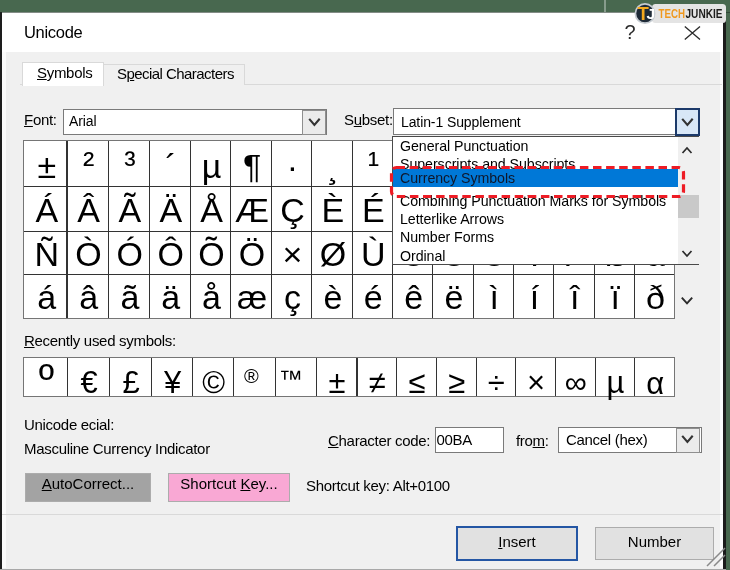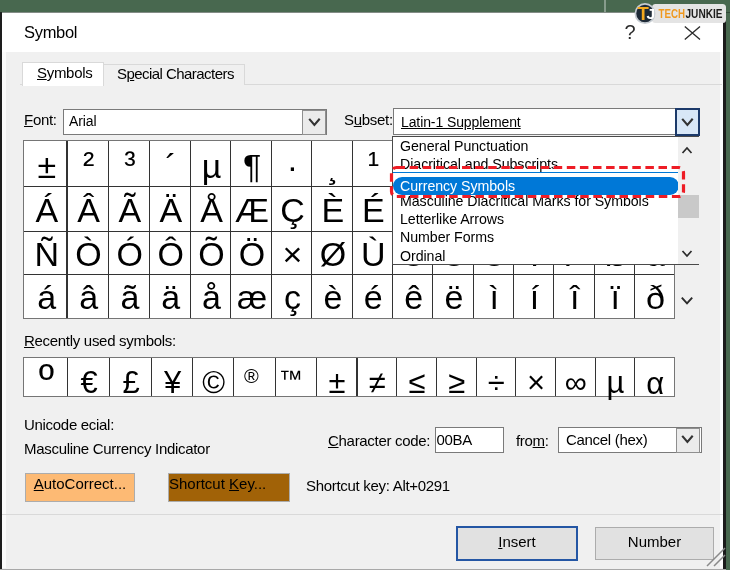--- a/index.html
+++ b/index.html
@@ -17,21 +17,21 @@
 
 <div class="abs" style="left:0;top:12px;width:730px;height:1px;background:rgba(30,45,35,0.55);z-index:5;"></div>
 <div class="abs" style="left:0;top:12px;width:723px;height:558px;background:#f0f0f0;"></div>
 <div class="abs" style="left:2px;top:12px;width:3.5px;height:556px;background:#fbfbfb;"></div>
 <div class="abs" style="left:719.5px;top:12px;width:3.5px;height:556px;background:#fbfbfb;"></div>
 <div class="abs" style="left:0;top:12px;width:2px;height:558px;background:#1d1d1d;"></div>
 <div class="abs" style="left:723px;top:12px;width:2.5px;height:558px;background:#1b1b1b;"></div>
 <div class="abs" style="left:0;top:568.5px;width:726px;height:1.5px;background:#a8a8a8;"></div>
 
 <div class="abs" style="left:2px;top:12px;width:721px;height:40px;background:#ffffff;"></div>
-<div class="abs lbl" style="left:24px;top:22.5px;font-size:16.5px;">Symbol</div>
+<div class="abs lbl" style="left:24px;top:22.5px;font-size:16.5px;">Unicode</div>
 <div class="abs" style="left:624.5px;top:21px;font-size:20px;color:#2b2b2b;">?</div>
 <svg class="abs" style="left:684px;top:26px;" width="17" height="14" viewBox="0 0 17 14">
   <path d="M0.8 0.6 L16 13.4 M16 0.6 L0.8 13.4" stroke="#2b2b2b" stroke-width="1.35" fill="none"></path>
 </svg>
 
 <div class="abs" style="left:20px;top:84px;width:702px;height:1px;background:#d9d9d9;"></div>
 <div class="abs" style="left:102px;top:64px;width:142px;height:20px;background:#f0f0f0;border:1px solid #d9d9d9;border-bottom:none;border-left:none;"></div>
 <div class="abs lbl" style="left:117px;top:64.5px;font-size:15px;letter-spacing:-0.55px;">S<u>p</u>ecial Characters</div>
 <div class="abs" style="left:22px;top:62px;width:80px;height:23px;background:#ffffff;border:1px solid #d9d9d9;border-bottom:none;"></div>
 <div class="abs lbl" style="left:37px;top:64px;font-size:15px;"><u>S</u>ymbols</div>
@@ -39,21 +39,21 @@
 <div class="abs lbl" style="left:24px;top:110.5px;"><u>F</u>ont:</div>
 <div class="abs" style="left:63px;top:109px;width:264px;height:26px;background:#fff;border:1px solid #7a7a7a;box-sizing:border-box;"></div>
 <div class="abs lbl" style="left:69px;top:113px;font-size:14px;letter-spacing:-0.1px;">Arial</div>
 <div class="abs" style="left:302px;top:109.5px;width:24px;height:25px;background:#ebebeb;border:1.5px solid #8f8f8f;box-sizing:border-box;"></div>
 <svg class="abs" style="left:306.5px;top:116.5px;" width="15" height="10" viewBox="0 0 15 10">
   <path d="M2.2 1.8 L7.4 8 L12.7 1.8" stroke="#333" stroke-width="2.1" fill="none"></path>
 </svg>
 
 <div class="abs lbl" style="left:344px;top:110.5px;">S<u>u</u>bset:</div>
 <div class="abs" style="left:393px;top:108px;width:305px;height:27px;background:#fff;border:1px solid #7a7a7a;box-sizing:border-box;"></div>
-<div class="abs lbl" style="left:401px;top:113.5px;font-size:14px;letter-spacing:-0.1px;text-decoration:underline;">Latin-1 Supplement</div>
+<div class="abs lbl" style="left:401px;top:113.5px;font-size:14px;letter-spacing:-0.1px;">Latin-1 Supplement</div>
 <div class="abs" style="left:674.5px;top:107.5px;width:25px;height:28.5px;background:#d8e7f7;border:2px solid #1c3a6a;box-sizing:border-box;"></div>
 <svg class="abs" style="left:679.5px;top:116.5px;" width="15" height="10" viewBox="0 0 15 10">
   <path d="M2.2 1.8 L7.4 8 L12.7 1.8" stroke="#333" stroke-width="2.1" fill="none"></path>
 </svg>
 
 <div id="grid" class="abs" style="left:0;top:0;">
     <div style="position:absolute;left:23.1px;top:139.5px;width:652px;height:179.8px;background:#fff;border:1px solid #757575;box-sizing:border-box;"></div>
     <div style="position:absolute;left:66.4px;top:140.5px;width:1.2px;height:177.8px;background:#333;"></div>
     <div style="position:absolute;left:107.8px;top:140.5px;width:1.2px;height:177.8px;background:#333;"></div>
     <div style="position:absolute;left:148.9px;top:140.5px;width:1.2px;height:177.8px;background:#333;"></div>
@@ -139,23 +139,23 @@
   </div>
 
 <div class="abs" style="left:676px;top:141px;width:21px;height:177px;background:#f0f0f0;"></div>
 <svg class="abs" style="left:679px;top:295px;" width="16" height="12" viewBox="0 0 16 12">
   <path d="M2.8 2.6 L8 8.4 L13.2 2.6" stroke="#2b2b2b" stroke-width="1.9" fill="none"></path>
 </svg>
 
 <div class="abs" style="left:392px;top:136px;width:307px;height:129px;background:#fff;border:1px solid #4a4a4a;box-sizing:border-box;z-index:20;"></div>
 <div class="abs lbl" id="list-items" style="z-index:21;">
     <div style="position:absolute;left:393px;top:136.6px;width:283px;height:18.35px;font-size:14.2px;letter-spacing:-0.05px;line-height:18.35px;padding-left:7px;box-sizing:border-box;white-space:nowrap;overflow:visible;">General Punctuation</div>
-    <div style="position:absolute;left:393px;top:154.95px;width:283px;height:18.35px;font-size:14.2px;letter-spacing:-0.05px;line-height:18.35px;padding-left:7px;box-sizing:border-box;white-space:nowrap;overflow:visible;">Diacritical and Subscripts</div>
-    <div style="position:absolute;left:393px;top:177px;width:285.5px;height:18.35px;background:#0078d7;color:#ffffff;font-size:14.2px;letter-spacing:-0.05px;line-height:18.35px;padding-left:7px;box-sizing:border-box;white-space:nowrap;overflow:visible;border-radius:9px;">Currency Symbols</div>
-    <div style="position:absolute;left:393px;top:191.65px;width:283px;height:18.35px;font-size:14.2px;letter-spacing:-0.05px;line-height:18.35px;padding-left:7px;box-sizing:border-box;white-space:nowrap;overflow:visible;">Masculine Diacritical Marks for Symbols</div>
+    <div style="position:absolute;left:393px;top:154.95px;width:283px;height:18.35px;font-size:14.2px;letter-spacing:-0.05px;line-height:18.35px;padding-left:7px;box-sizing:border-box;white-space:nowrap;overflow:visible;">Superscripts and Subscripts</div>
+    <div style="position:absolute;left:393px;top:169px;width:285.5px;height:18.35px;background:#0078d7;color:#0f172a;font-size:14.2px;letter-spacing:-0.05px;line-height:18.35px;padding-left:7px;box-sizing:border-box;white-space:nowrap;overflow:visible;">Currency Symbols</div>
+    <div style="position:absolute;left:393px;top:191.65px;width:283px;height:18.35px;font-size:14.2px;letter-spacing:-0.05px;line-height:18.35px;padding-left:7px;box-sizing:border-box;white-space:nowrap;overflow:visible;">Combining Punctuation Marks for Symbols</div>
     <div style="position:absolute;left:393px;top:210px;width:283px;height:18.35px;font-size:14.2px;letter-spacing:-0.05px;line-height:18.35px;padding-left:7px;box-sizing:border-box;white-space:nowrap;overflow:visible;">Letterlike Arrows</div>
     <div style="position:absolute;left:393px;top:228.35px;width:283px;height:18.35px;font-size:14.2px;letter-spacing:-0.05px;line-height:18.35px;padding-left:7px;box-sizing:border-box;white-space:nowrap;overflow:visible;">Number Forms</div>
     <div style="position:absolute;left:393px;top:246.7px;width:283px;height:18.35px;font-size:14.2px;letter-spacing:-0.05px;line-height:18.35px;padding-left:7px;box-sizing:border-box;white-space:nowrap;overflow:visible;">Ordinal</div>
   </div>
 
 <div class="abs" style="left:678px;top:137px;width:20.5px;height:127px;background:#f0f0f0;z-index:22;"></div>
 <div class="abs" style="left:678px;top:195px;width:20.5px;height:23px;background:#c9c9c9;z-index:23;"></div>
 <svg class="abs" style="left:680px;top:146px;z-index:23;" width="14" height="10" viewBox="0 0 14 10">
   <path d="M2.5 7 L7 2 L11.5 7" stroke="#2b2b2b" stroke-width="1.7" fill="none"></path>
 </svg>
@@ -211,23 +211,23 @@
 <div class="abs" style="left:435px;top:427px;width:68.5px;height:25.5px;background:#fff;border:1px solid #7a7a7a;box-sizing:border-box;"></div>
 <div class="abs lbl" style="left:436.5px;top:430.5px;">00BA</div>
 <div class="abs lbl" style="left:516px;top:432px;">fro<u>m</u>:</div>
 <div class="abs" style="left:557.5px;top:427px;width:144px;height:26px;background:#fff;border:1px solid #7a7a7a;box-sizing:border-box;"></div>
 <div class="abs lbl" style="left:566px;top:431px;">Cancel (hex)</div>
 <div class="abs" style="left:675.5px;top:428px;width:24px;height:25px;background:#ebebeb;border:1.5px solid #8f8f8f;box-sizing:border-box;"></div>
 <svg class="abs" style="left:680px;top:433.5px;" width="15" height="10" viewBox="0 0 15 10">
   <path d="M2.2 1.8 L7.4 8 L12.7 1.8" stroke="#333" stroke-width="2.1" fill="none"></path>
 </svg>
 
-<div class="abs btn" style="left:25px;top:473px;width:110px;height:29px;background:#fdba74;border:1px solid #acacac;box-sizing:border-box;text-align:center;line-height:20.5px;font-size:15px;"><u>A</u>utoCorrect...</div>
-<div class="abs btn" style="left:168px;top:473px;width:122px;height:29px;background:#a16207;border:1px solid #acacac;box-sizing:border-box;line-height:20.5px;font-size:15px;">Shortcut <u>K</u>ey...</div>
-<div class="abs lbl" style="left:306px;top:477px;">Shortcut key: Alt+0291</div>
+<div class="abs btn" style="left:25px;top:473px;width:126px;height:29px;background:#a3a3a3;border:1px solid #acacac;box-sizing:border-box;text-align:center;line-height:20.5px;font-size:15px;"><u>A</u>utoCorrect...</div>
+<div class="abs btn" style="left:168px;top:473px;width:122px;height:29px;background:#f9a8d4;border:1px solid #acacac;box-sizing:border-box;text-align:center;line-height:20.5px;font-size:15px;">Shortcut <u>K</u>ey...</div>
+<div class="abs lbl" style="left:306px;top:477px;">Shortcut key: Alt+0100</div>
 
 <div class="abs" style="left:2px;top:513.5px;width:721px;height:1px;background:#d9d9d9;"></div>
 
 <div class="abs" style="left:456px;top:526px;width:122px;height:35px;background:#e1e1e1;border:2px solid #2456a4;box-sizing:border-box;text-align:center;line-height:27px;font-size:15px;"><u>I</u>nsert</div>
 <div class="abs" style="left:595px;top:527px;width:119px;height:33px;background:#e1e1e1;border:1px solid #acacac;box-sizing:border-box;text-align:center;line-height:28px;font-size:15px;">Number</div>
 
 <svg class="abs" style="left:706px;top:546px;" width="20" height="21" viewBox="0 0 20 21">
   <path d="M19 2 L1 20 M19 9 L8 20" stroke="#8a8a8a" stroke-width="1.5" fill="none"></path>
 </svg>
 

